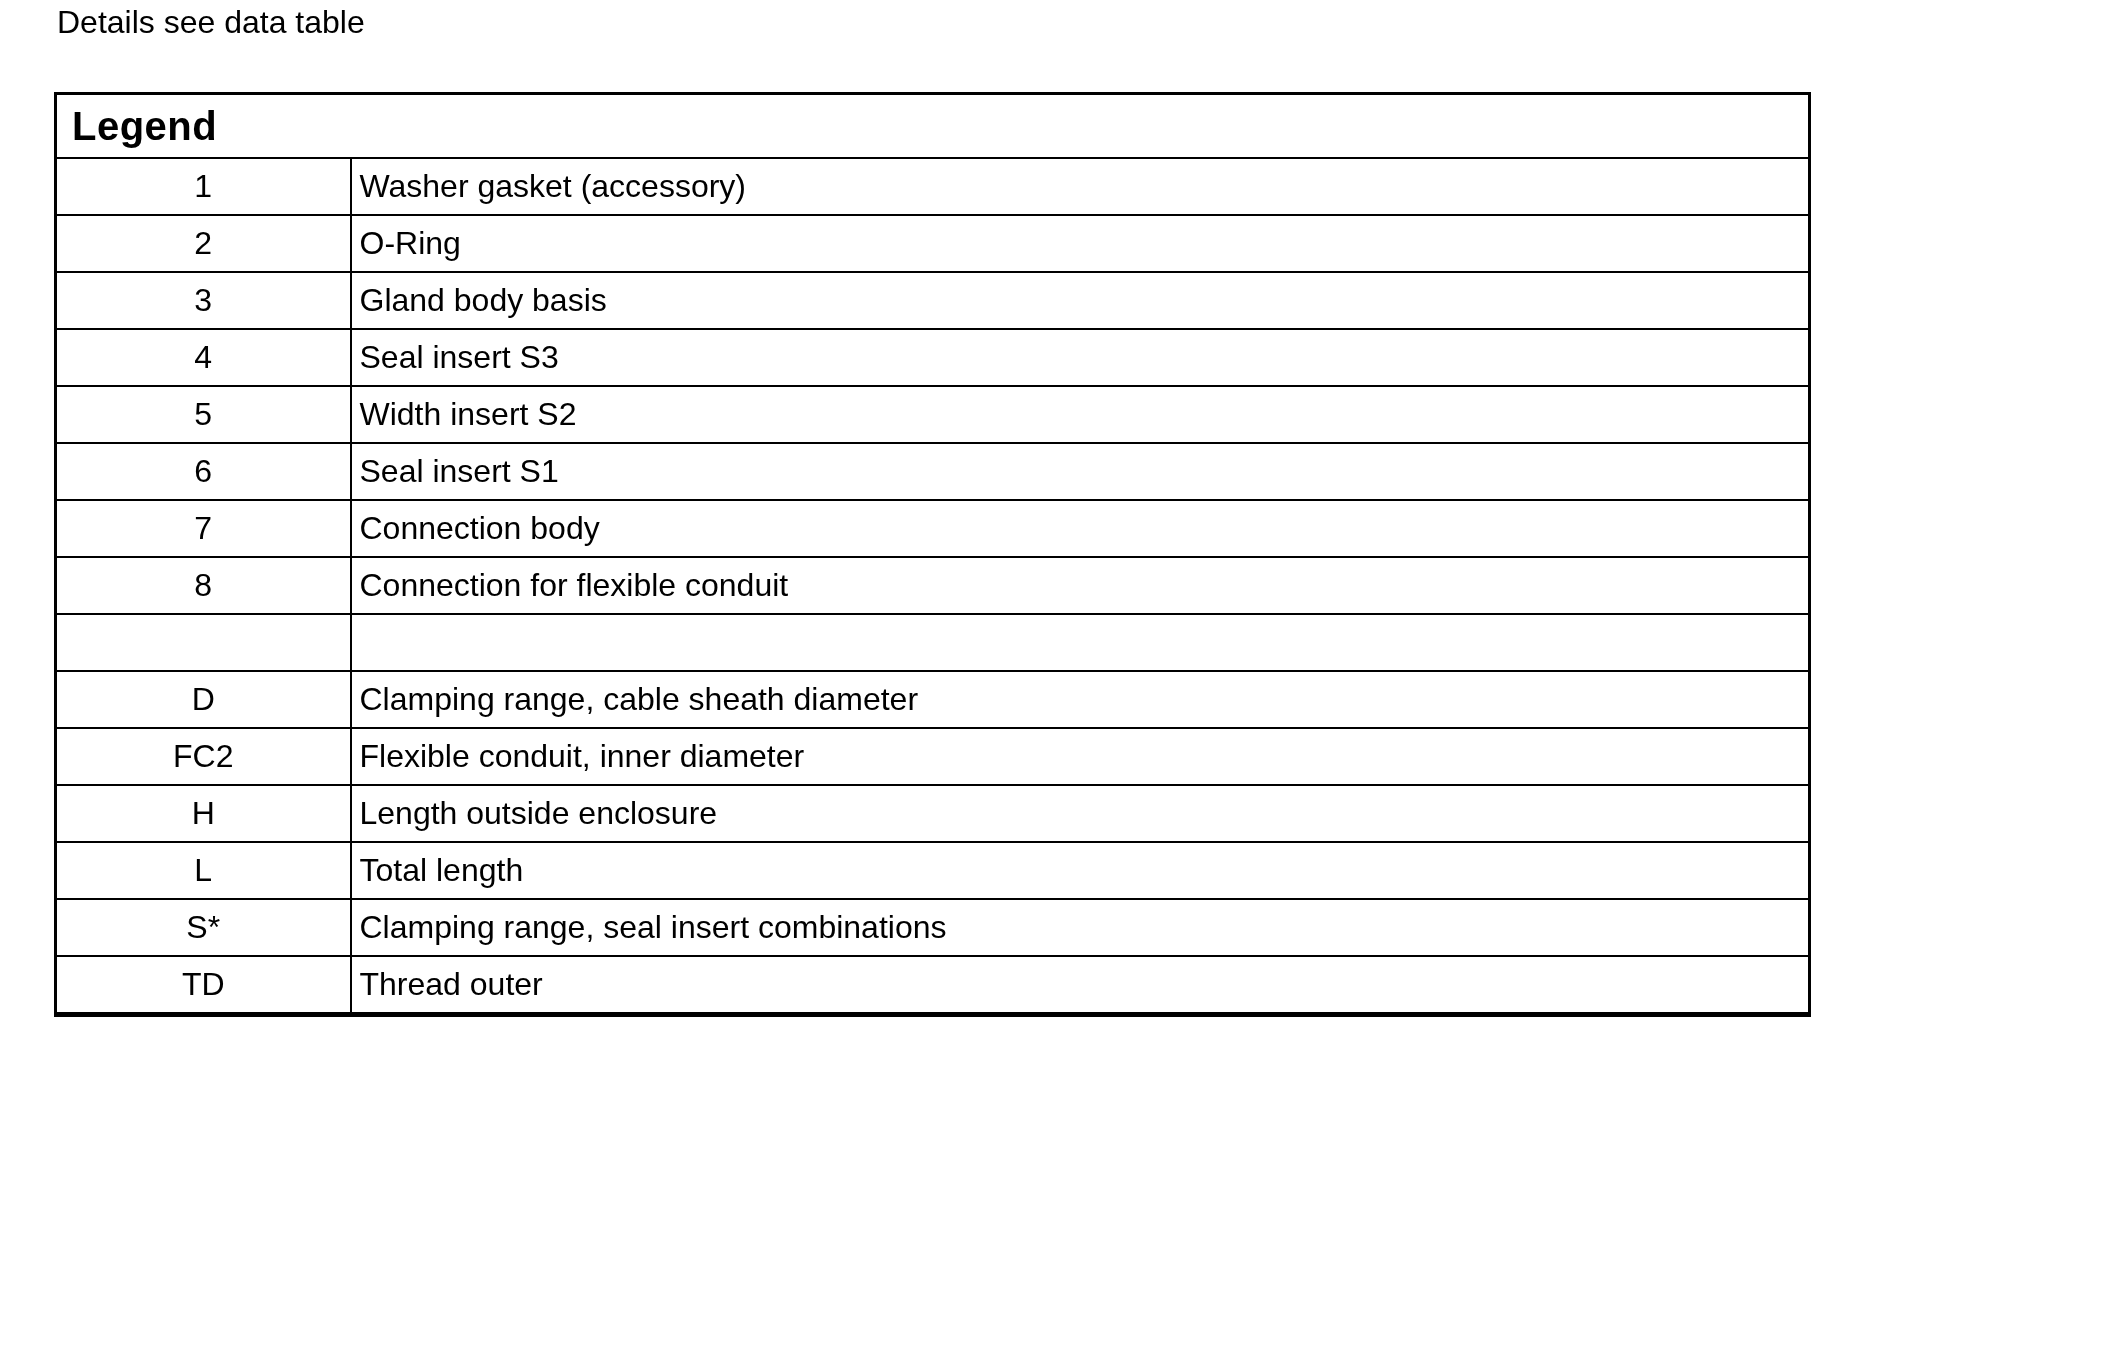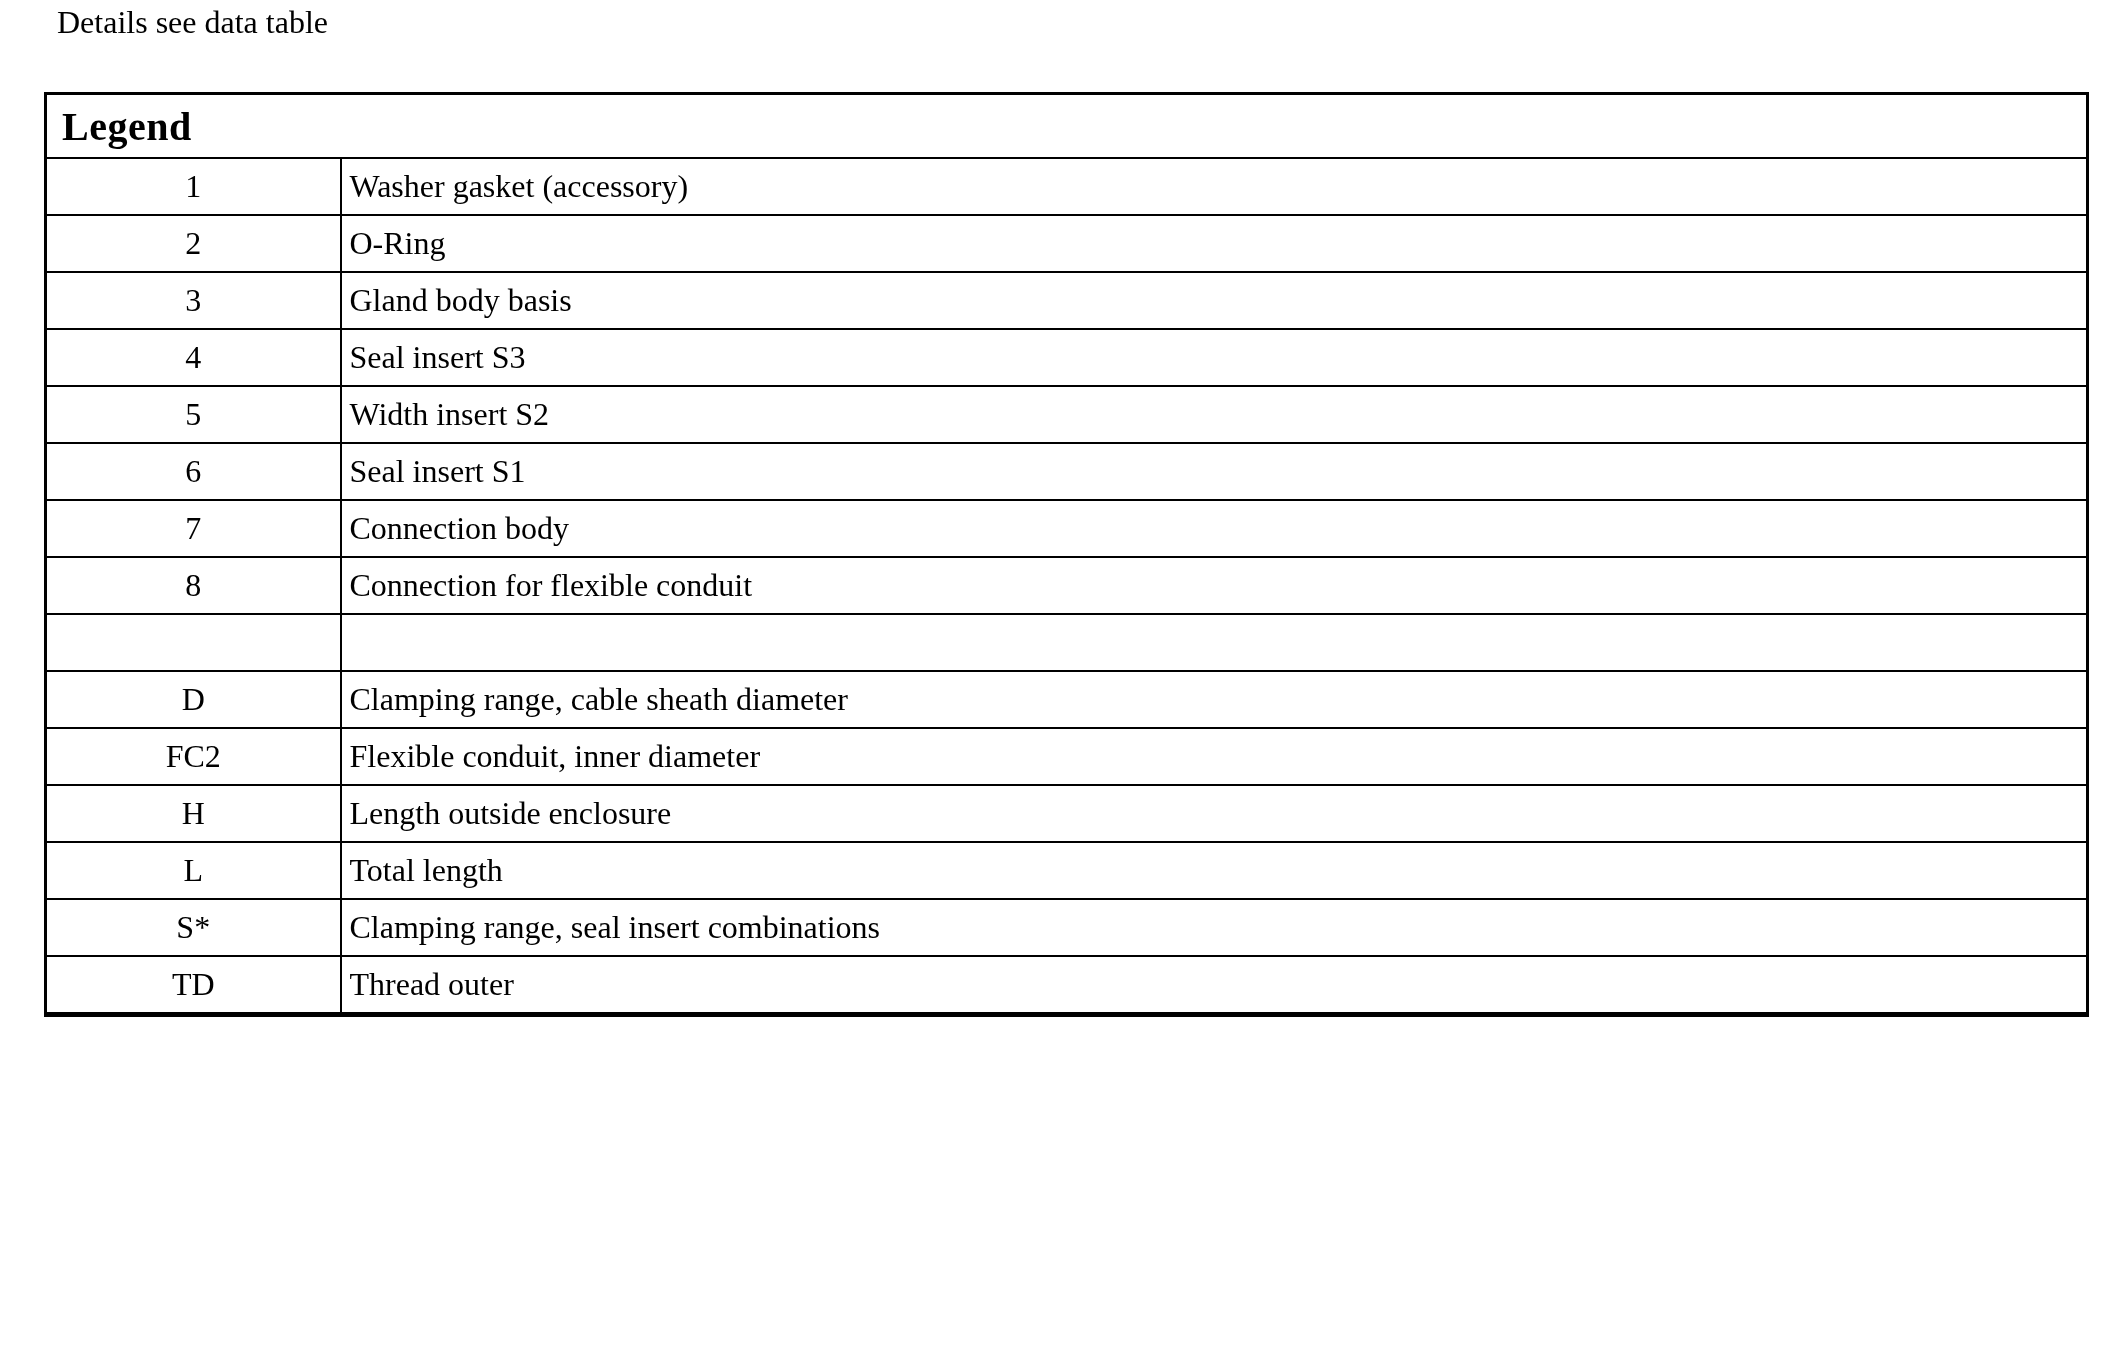--- a/index.html
+++ b/index.html
@@ -5,38 +5,38 @@
   html, body {
     margin: 0;
     padding: 0;
     background: #ffffff;
   }
   .page {
     position: relative;
     width: 2126px;
     height: 1370px;
     background: #ffffff;
-    font-family: Liberation Serif, serif;
+    font-family: Liberation Sans, sans-serif;
     color: #000000;
     overflow: hidden;
   }
   .note {
     position: absolute;
     left: 57px;
     top: 4px;
     font-size: 32px;
     line-height: 1.15;
     color: #000000;
     white-space: nowrap;
   }
   table.legend-table {
     position: absolute;
-    left: 44px;
+    left: 54px;
     top: 92px;
-    width: 2045px;
+    width: 1757px;
     border-collapse: collapse;
     table-layout: fixed;
     background: #ffffff;
   }
   table.legend-table, 
   table.legend-table th, 
   table.legend-table td {
     border: 2px solid #000000;
   }
   table.legend-table {

